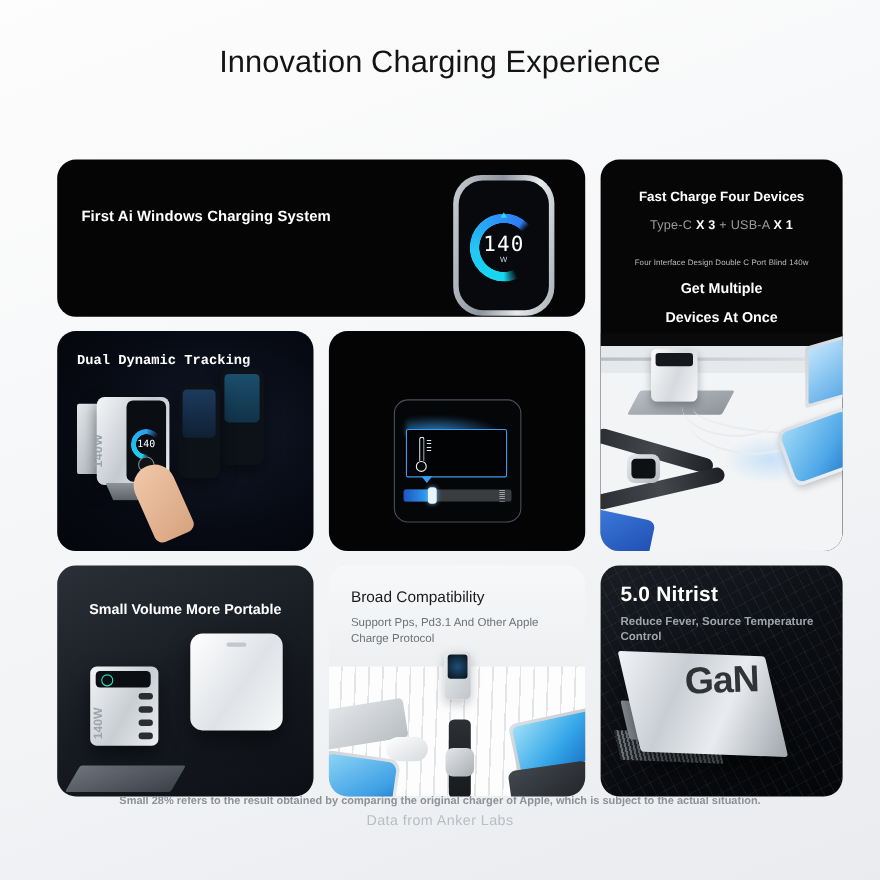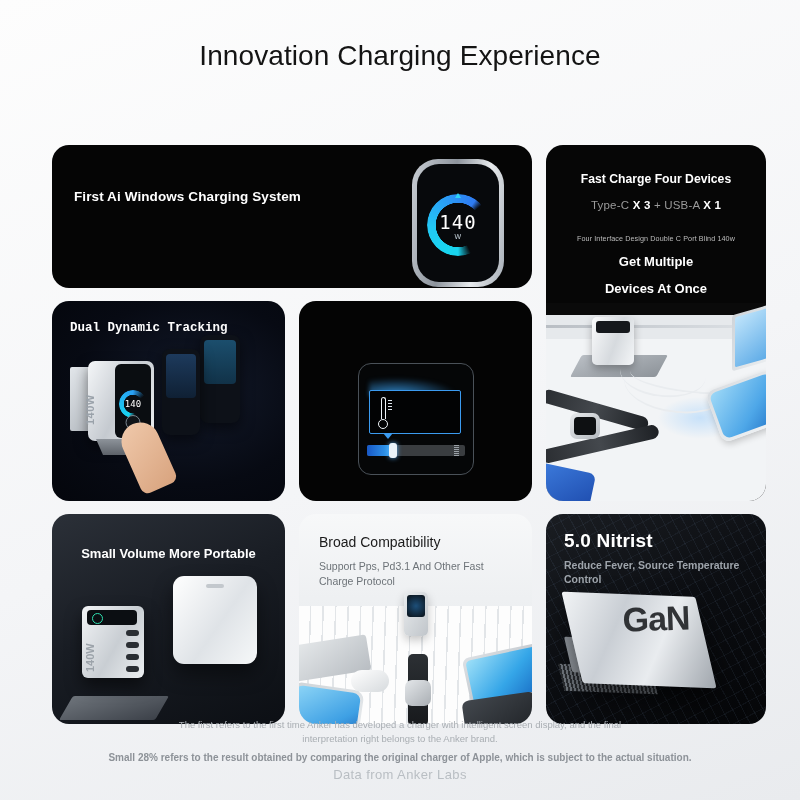--- a/index.html
+++ b/index.html
@@ -551,32 +551,31 @@
       <div class="bc-phone"></div>
       <div class="bc-watch">
         <div class="band"></div>
         <div class="face"></div>
       </div>
       <div class="bc-tab"></div>
       <div class="bc-dark"></div>
     </div>
     <div class="bc-charger"></div>
     <div class="hd">Broad Compatibility</div>
-    <div class="sub">Support Pps, Pd3.1 And Other Fast Charge Protocol</div>
+    <div class="sub">Support Pps, Pd3.1 And Other Apple Charge Protocol</div>
   </div>
 
   <div class="card c-gan">
     <div class="gan-pcb"></div>
     <div class="gan-fins"></div>
     <div class="gan-chip2"></div>
     <div class="gan-chip"></div>
     <div class="gan-text">GaN</div>
     <div class="hd">5.0 Nitrist</div>
     <div class="sub">Reduce Fever, Source Temperature Control</div>
   </div>
 
 </div>
 
 <div class="footer">
-  <div class="f1">The first refers to the first time Anker has developed a charger with intelligent screen display, and the final interpretation right belongs to the Anker brand.</div>
   <div class="f2">Small 28% refers to the result obtained by comparing the original charger of Apple, which is subject to the actual situation.</div>
   <div class="f3">Data from Anker Labs</div>
 </div>
 
 </body></html>

